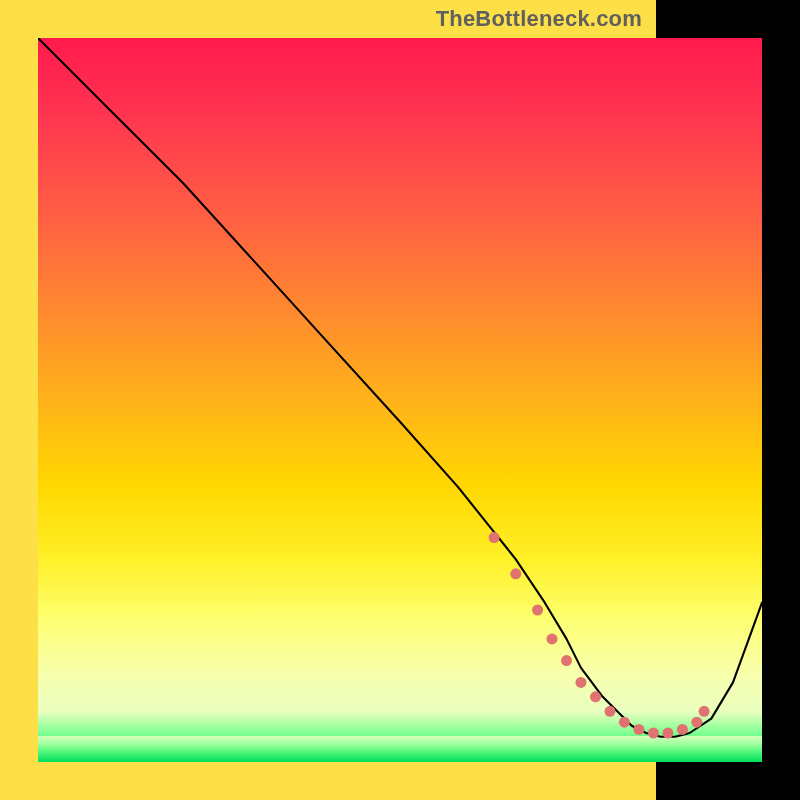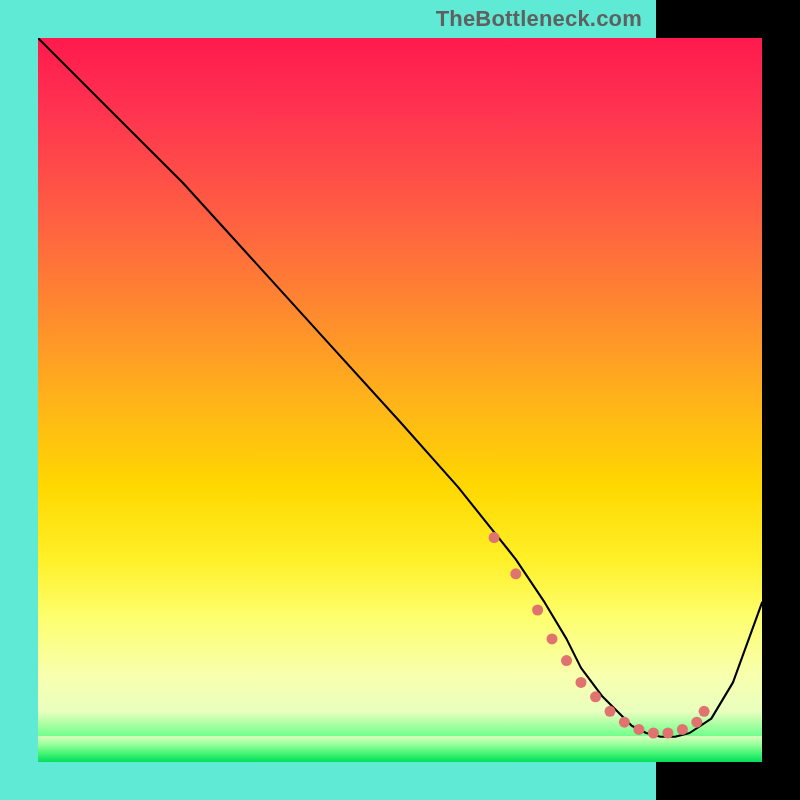--- a/index.html
+++ b/index.html
@@ -8,21 +8,21 @@
     width: 800px;
     height: 800px;
     background: #000;
     overflow: hidden;
     font-family: Arial, Helvetica, sans-serif;
   }
   .frame {
     position: relative;
     width: 656px;
     height: 800px;
-    background: #5eead4;
+    background: #fde047;
   }
   .watermark {
     position: absolute;
     top: 6px;
     right: 14px;
     color: #606060;
     font-size: 22px;
     font-weight: 600;
     letter-spacing: 0.2px;
     z-index: 5;

